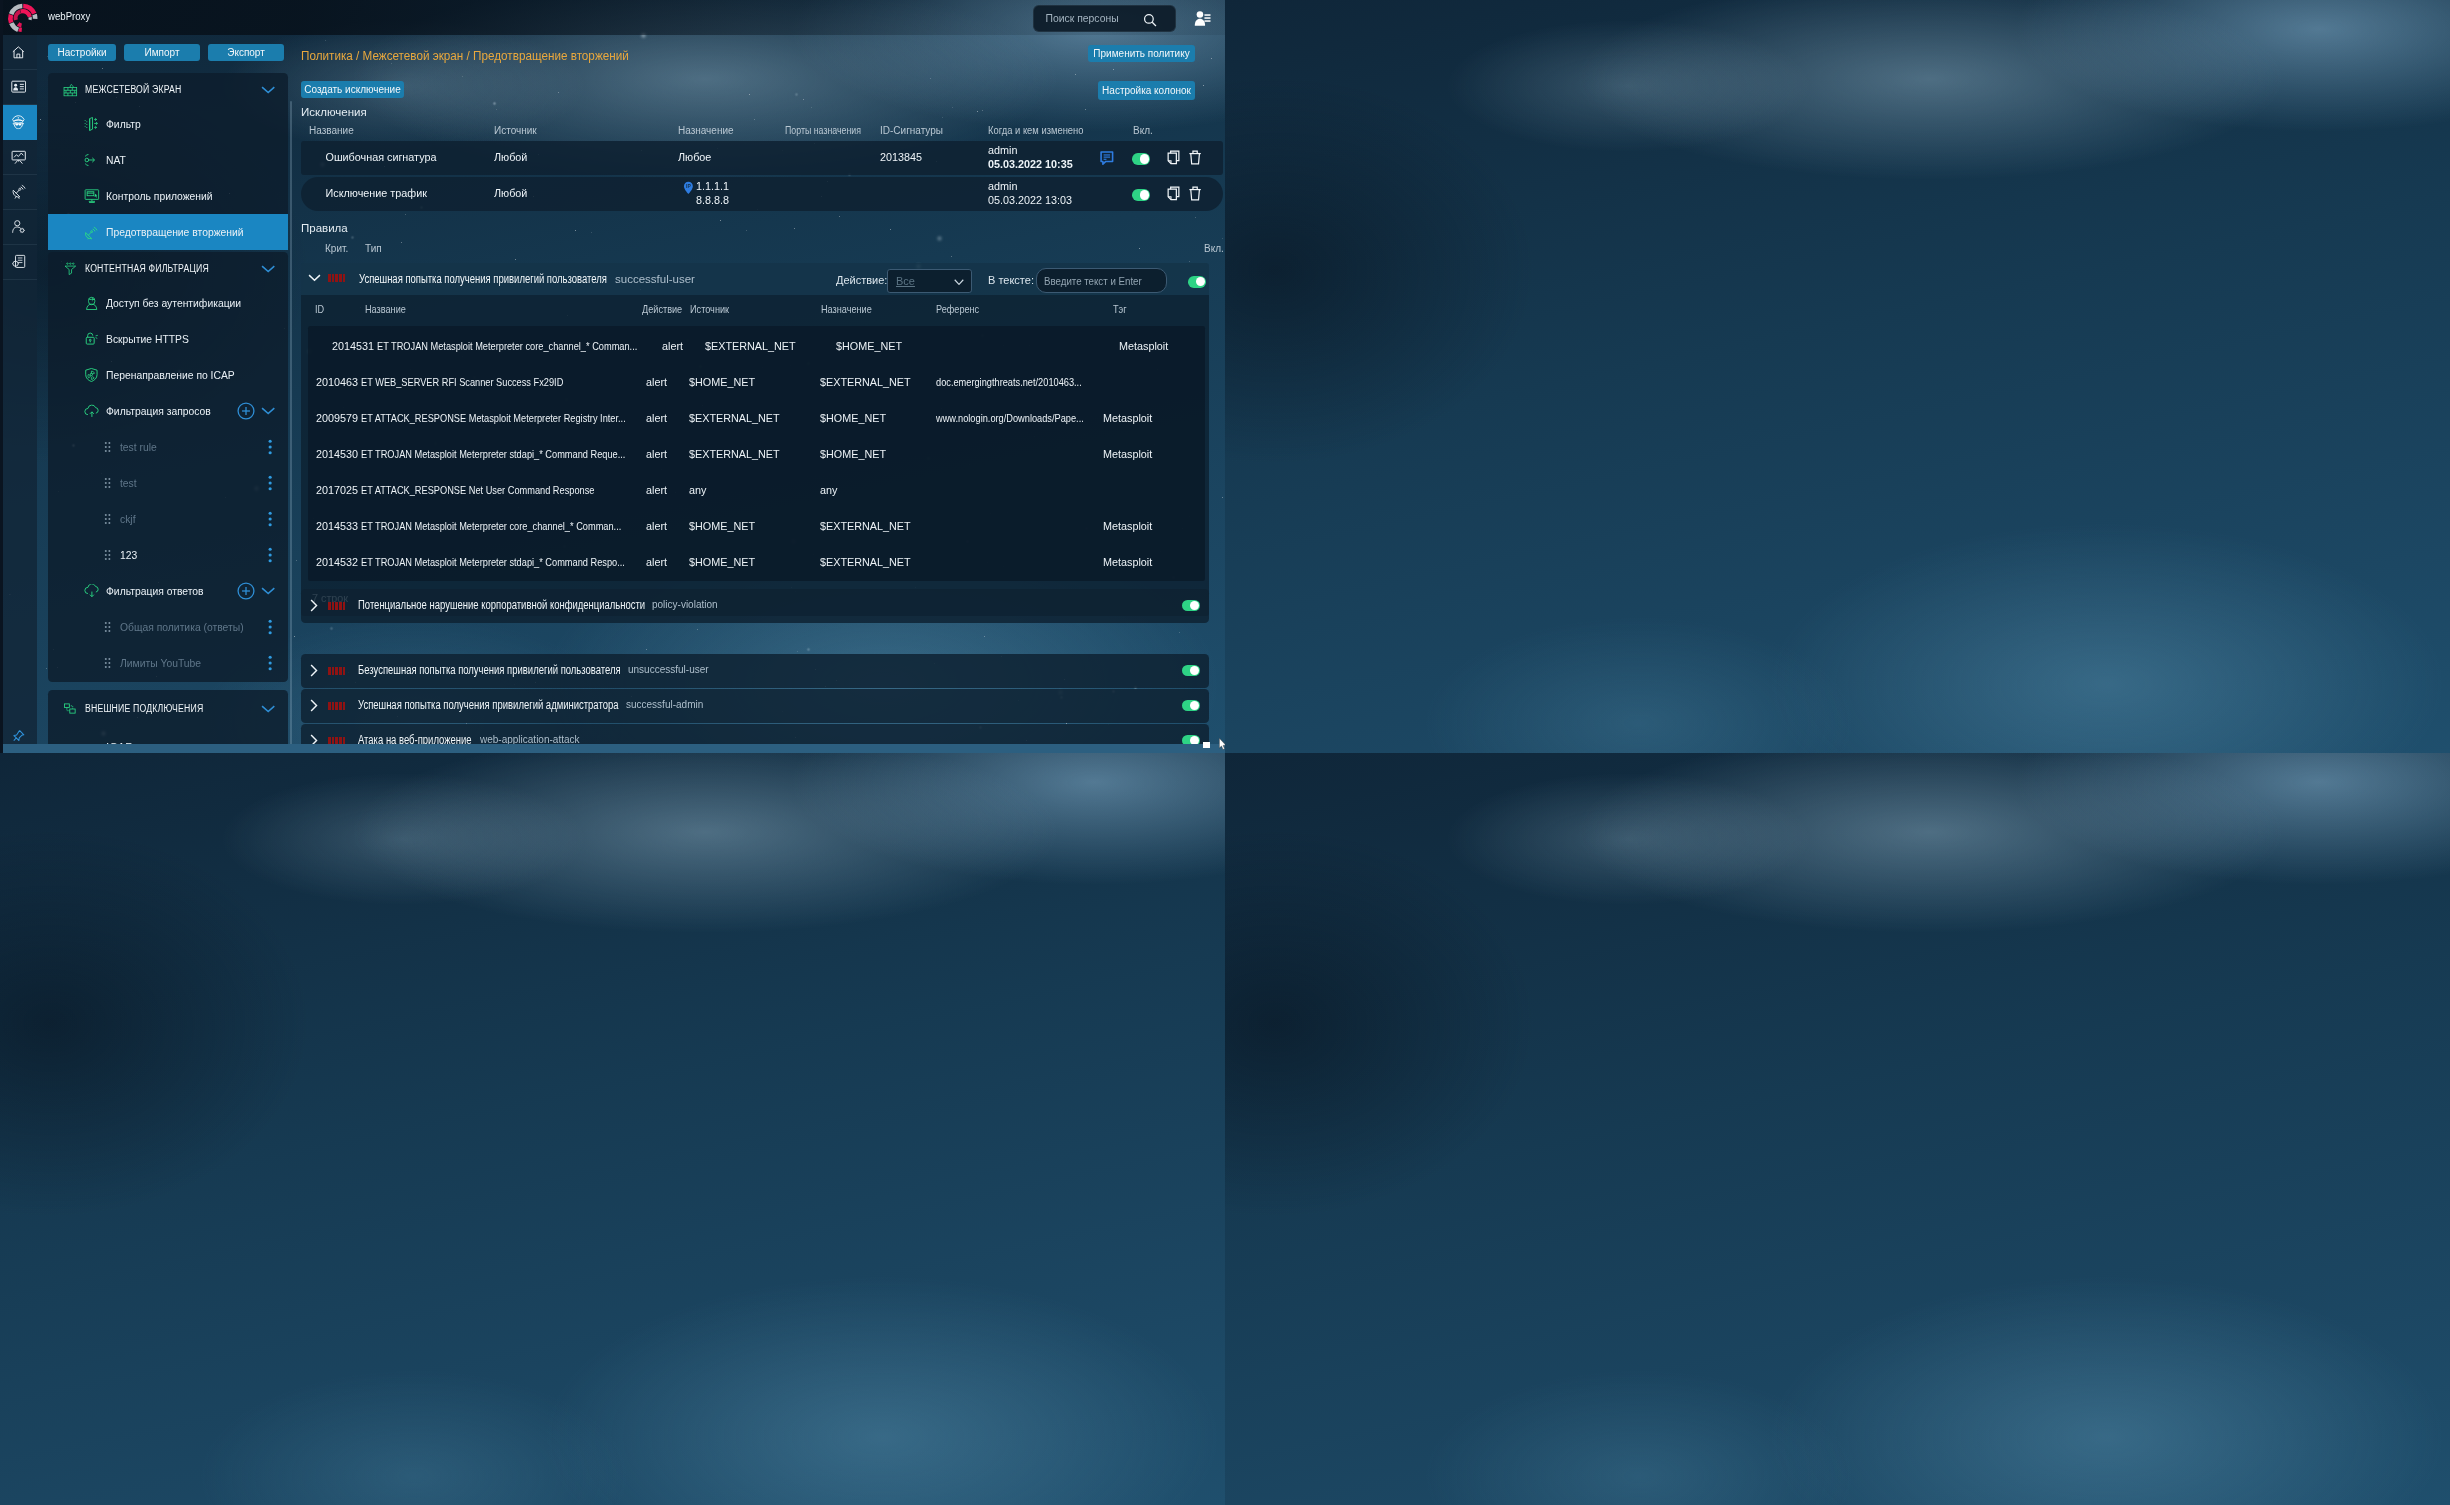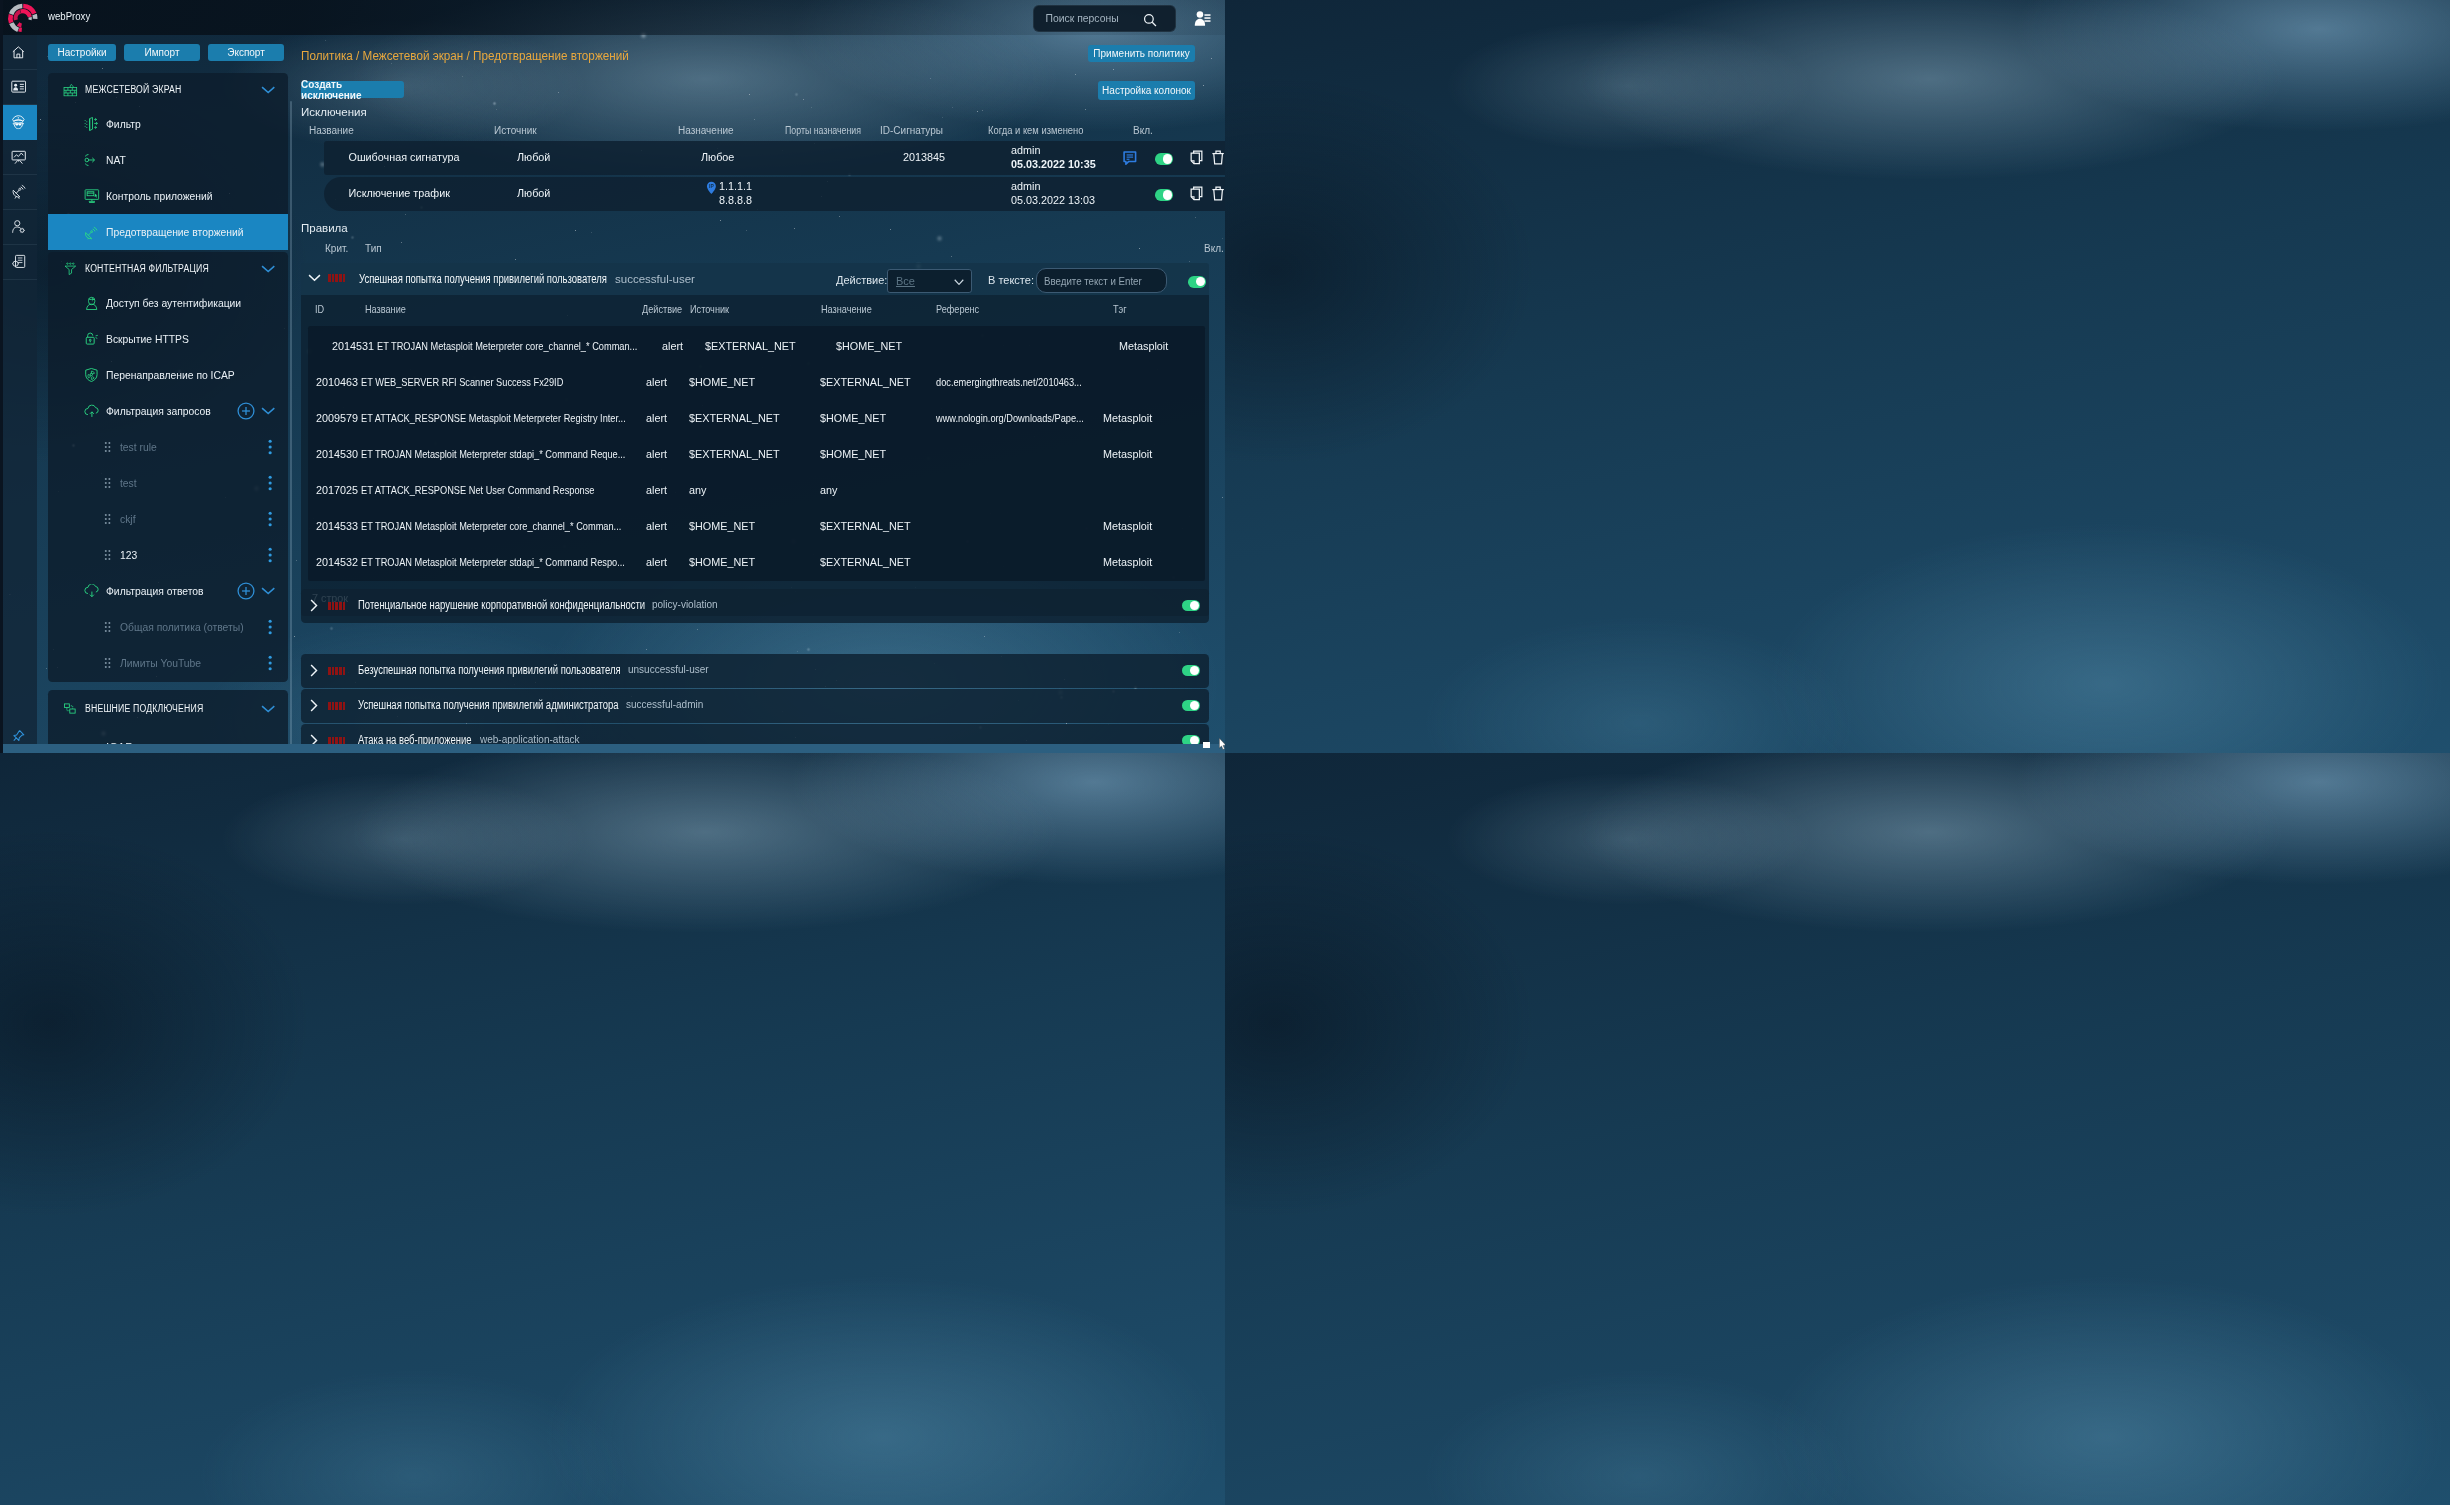--- a/index.html
+++ b/index.html
@@ -268,24 +268,24 @@
 .trow .grab{position:absolute;left:56px;top:50%;transform:translateY(-50%);}
 .trow .glabel{position:absolute;left:72px;font-size:11px;color:#5f7689;white-space:nowrap;transform:scaleX(0.94);transform-origin:0 50%;}
 .trow .glabel.on{color:#eaf1f6;}
 .trow .dots{position:absolute;right:16px;top:50%;transform:translateY(-50%);}
 .sidescroll{position:absolute;left:290px;top:101px;width:2.2px;height:652px;background:rgba(150,180,200,0.30);border-radius:1.4px;z-index:3;}
 
 .crumb{position:absolute;left:301px;top:48px;font-size:13.7px;color:#e9a83d;z-index:2;transform:scaleX(0.855);transform-origin:0 50%;white-space:nowrap;}
 .btn{position:absolute;background:#1b7dad;border-radius:2.9px;color:#f2f7fa;display:flex;align-items:center;justify-content:center;z-index:2;}
 .btn-apply{left:1088px;top:45px;width:107px;height:17.3px;font-size:10px;}
 .btn-cols{left:1098px;top:81px;width:97px;height:18.7px;font-size:10px;}
-.btn-create{left:301px;top:81px;width:103px;height:17.3px;font-size:10px;font-weight:bold;}
+.btn-create{left:301px;top:81px;width:103px;height:17.3px;font-size:10px;}
 .h-excl{position:absolute;left:301px;top:106px;font-size:11.5px;color:#e4ecf2;z-index:2;}
 .exc-head{position:absolute;top:125px;font-size:10px;color:#b9c7d2;z-index:2;}
-.exc-row{position:absolute;left:301px;width:922px;height:34px;background:rgba(14,33,49,0.85);z-index:2;border-radius:2.9px;margin-left:23px;}
+.exc-row{position:absolute;left:301px;width:922px;height:34px;background:rgba(14,33,49,0.85);z-index:2;border-radius:2.9px;}
 .exc-row .cell{position:absolute;top:10px;font-size:10.8px;color:#eef4f8;white-space:nowrap;}
 .h-rules{position:absolute;left:301px;top:222px;font-size:11.5px;color:#e4ecf2;z-index:2;}
 .rules-sub{position:absolute;top:243px;font-size:10px;color:#b9c7d2;z-index:2;}
 
 .gband{position:absolute;left:301px;width:908px;z-index:2;background:rgba(20,52,73,0.85);}
 .gband.exp{top:263px;height:32px;border-radius:2.9px 2.9px 0 0;}
 .gpanel{position:absolute;left:301px;top:295px;width:908px;height:321px;background:rgba(13,34,50,0.85);z-index:2;border-radius:0 0 2.9px 2.9px;}
 .ginner{position:absolute;left:308px;top:326px;width:897px;height:255px;background:rgba(10,26,40,0.82);z-index:3;border-radius:2.2px;}
 .gtitle{position:absolute;font-size:12px;color:#f2f7fa;white-space:nowrap;z-index:3;transform:scaleX(0.79);transform-origin:0 50%;}
 .gtag{position:absolute;font-size:11.5px;color:#aebfcc;white-space:nowrap;z-index:3;}

